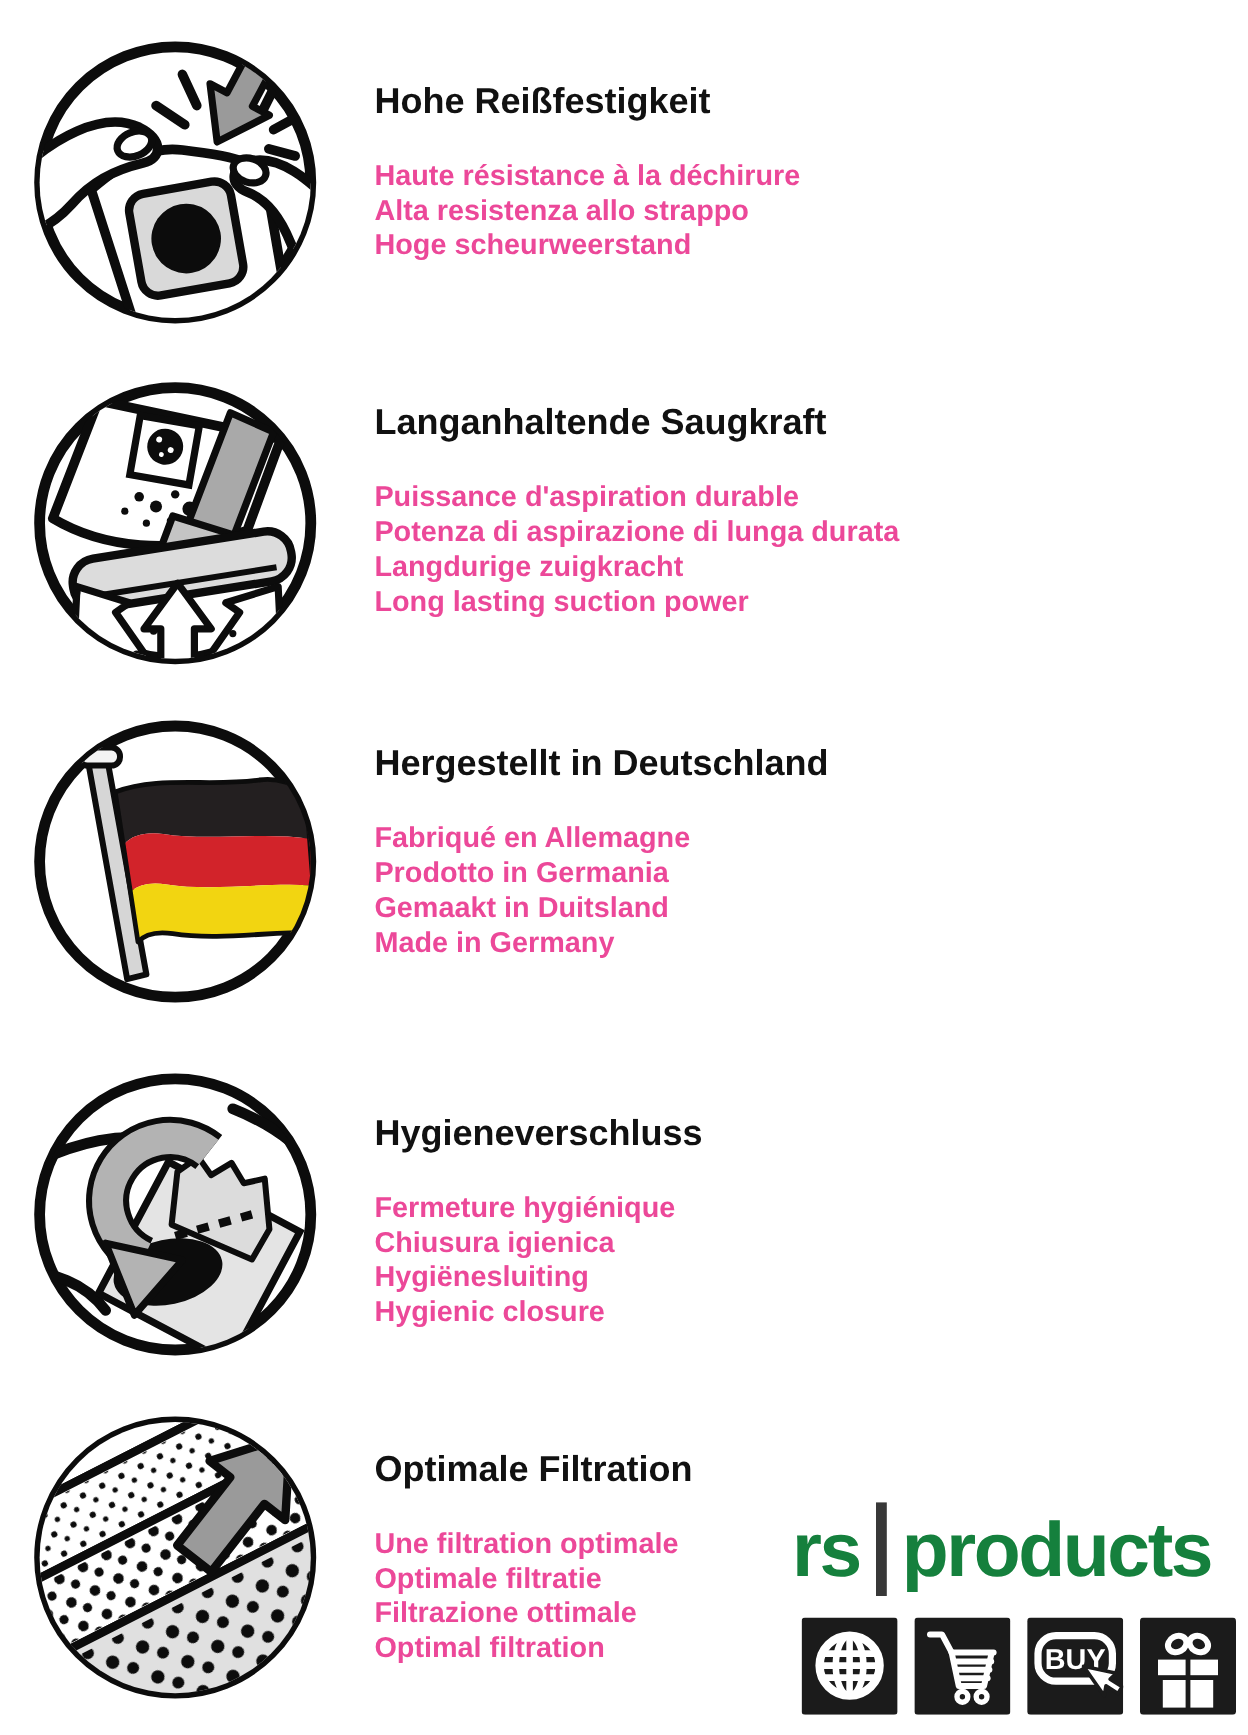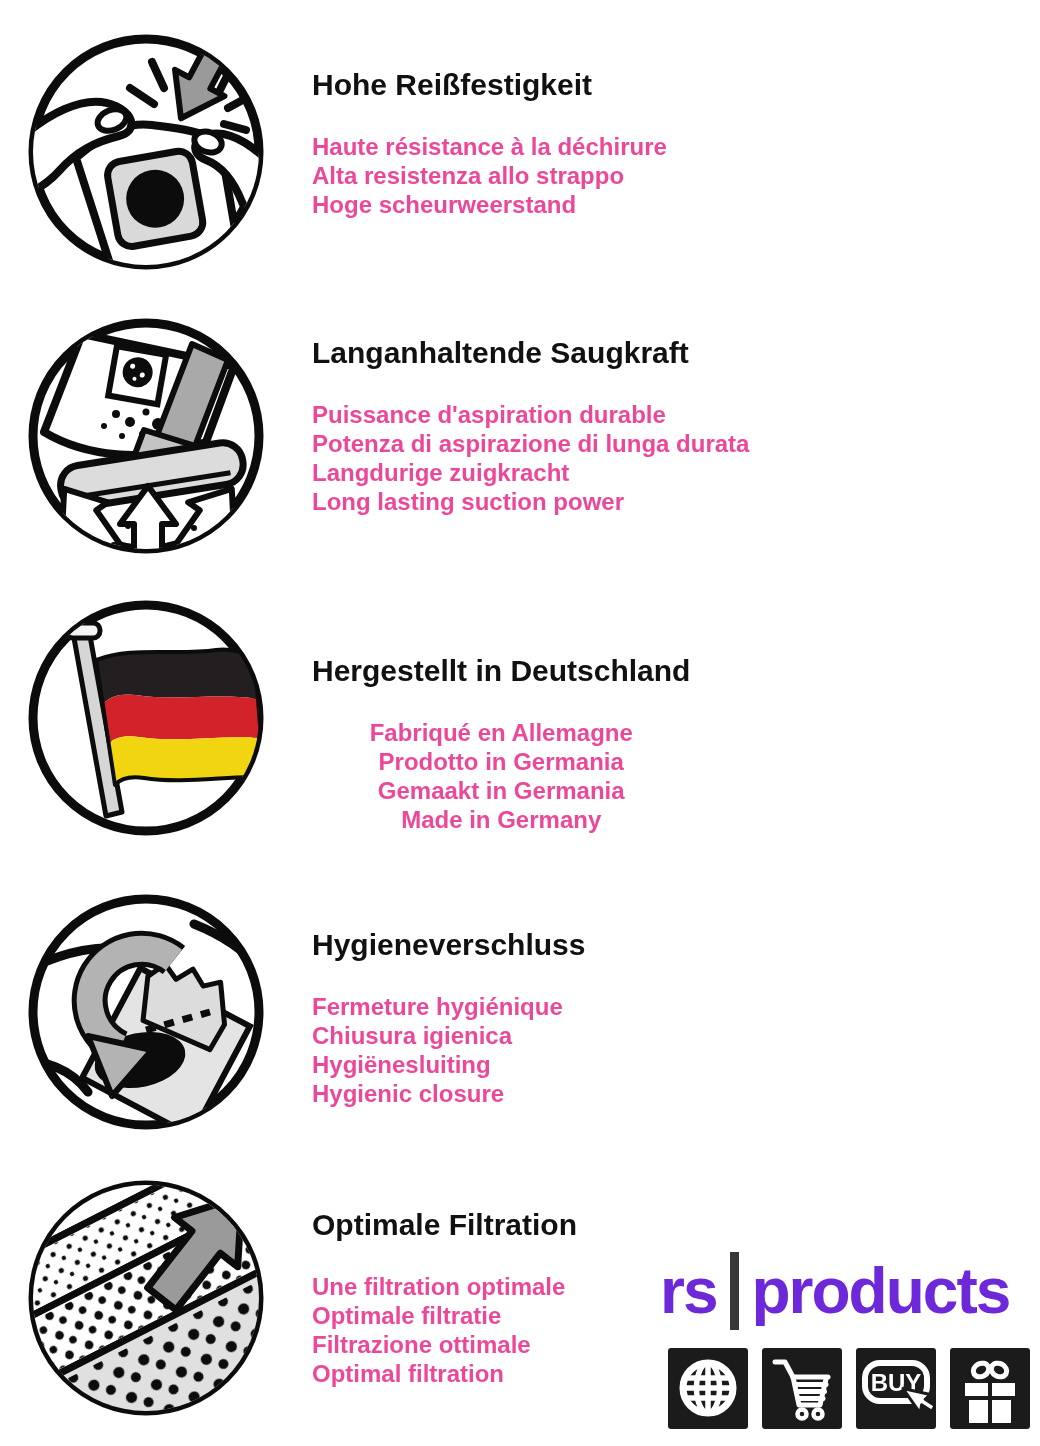--- a/index.html
+++ b/index.html
@@ -14,39 +14,39 @@
   .circle-icon { position: absolute; left: 24px; width: 244px; height: 244px; }
   .circle-icon svg { display: block; width: 100%; height: 100%; }
   .pos-1 { top: 30px; }
   .pos-2 { top: 314px; }
   .pos-3 { top: 596px; }
   .pos-4 { top: 890px; }
   .pos-5 { top: 1176px; }
   .section-text { position: absolute; left: 312px; color: #111; }
   .st-1 { top: 68px; }
   .st-2 { top: 336px; }
-  .st-3 { top: 654px; text-align: center; }
+  .st-3 { top: 620px; }
   .st-4 { top: 928px; }
   .st-5 { top: 1208px; }
   .section-title {
     font-size: 30px; font-weight: bold; line-height: 34px; color: #111;
     white-space: nowrap;
   }
   .translations { margin-top: 30px; }
   .translation-line {
     font-size: 24px; font-weight: bold; line-height: 29px; color: #ec4899;
     white-space: nowrap;
   }
   .logo {
     position: absolute; left: 660px; top: 1250px;
     display: flex; align-items: center; height: 82px;
   }
   .brand-text {
     font-size: 64px; font-weight: bold; letter-spacing: -2px;
-    color: #6d28d9; line-height: 80px; white-space: nowrap;
+    color: #15803d; line-height: 80px; white-space: nowrap;
   }
   .logo-divider {
     width: 9px; height: 78px; background: #383838;
     margin: 0 13px; align-self: center;
   }
   .logo-icons {
     position: absolute; left: 668px; top: 1348px;
     display: flex; gap: 14px; text-align: center;
   }
   .icon-tile { width: 80px; height: 81px; }
@@ -178,21 +178,21 @@
         <path d="M85 147 C92 141 101 139 115 141 C152 147 199 139 237 142 L240 181 C203 180 158 188 120 182 C106 180 97 182 91 189 Z" fill="#f2d511"></path>
         <path d="M72 64 C108 50 152 60 192 54 C208 52 222 57 231 65 L240 181 C203 180 158 188 120 182 C106 180 97 182 91 189 Z" fill="none" stroke="#0c0c0c" stroke-width="4" stroke-linejoin="round"></path>
       </g>
     </svg>
   </div>
   <div class="section-text st-3">
     <div class="section-title">Hergestellt in Deutschland</div>
     <div class="translations">
       <div class="translation-line">Fabriqué en Allemagne</div>
       <div class="translation-line">Prodotto in Germania</div>
-      <div class="translation-line">Gemaakt in Germania</div>
+      <div class="translation-line">Gemaakt in Duitsland</div>
       <div class="translation-line">Made in Germany</div>
     </div>
   </div>
 
   <div class="circle-icon pos-4">
     <svg viewBox="0 0 244 244">
       <defs>
           <clipPath id="clip4">
             <circle cx="122" cy="122" r="113"></circle>
           </clipPath>

